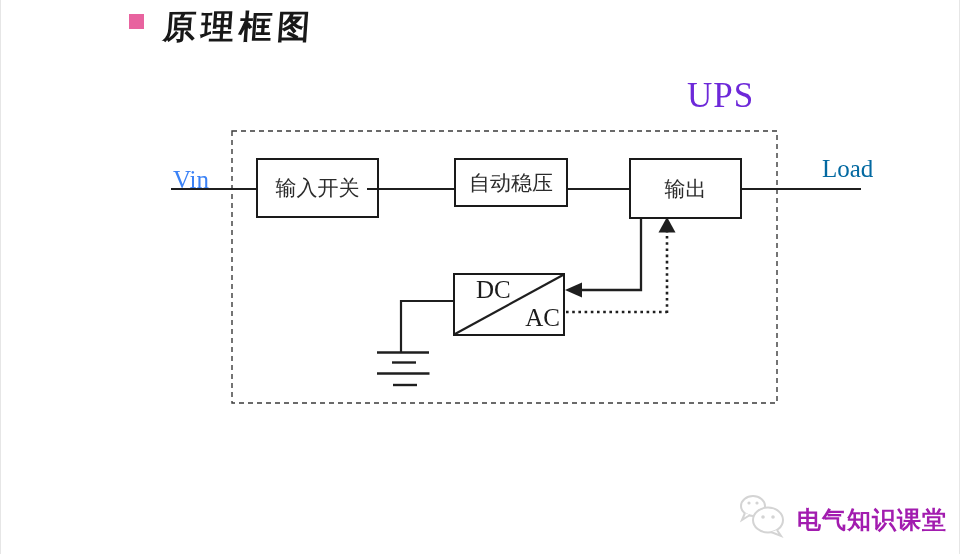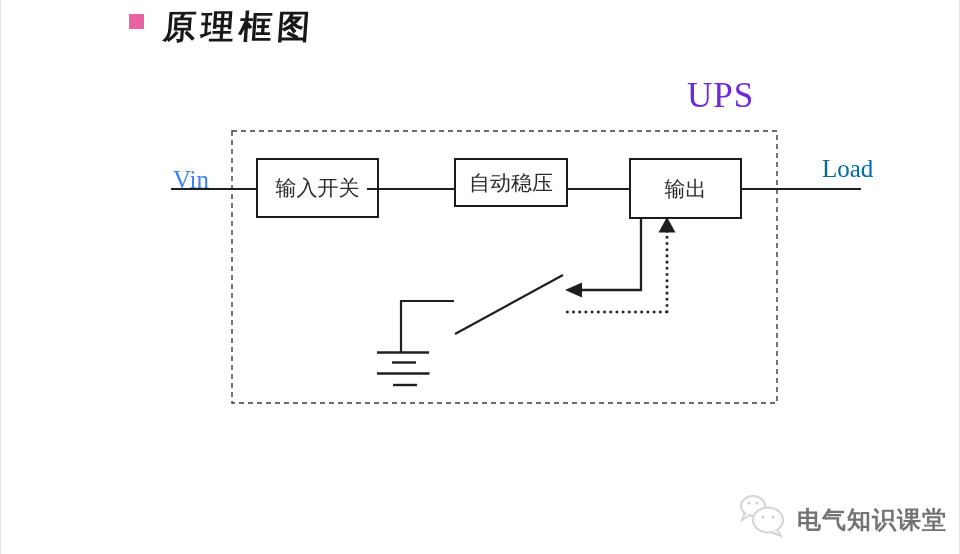--- a/index.html
+++ b/index.html
@@ -41,21 +41,21 @@
   .dc-label{position:absolute;left:21px;top:1px;font-size:25px;color:#1c1c1c;}
   .ac-label{position:absolute;right:3px;bottom:2px;font-size:25px;color:#1c1c1c;}
   
   .vin-label{position:absolute;left:172px;top:158px;font-size:25px;color:#3b82f6;margin-top:8px;}
   .load-label{position:absolute;left:821px;top:155px;font-size:25px;color:#0369a1;}
   
   .watermark{
     position:absolute;left:736px;top:489px;display:flex;align-items:center;
   }
   .watermark-text{
-    font-size:24px;font-weight:bold;color:#737373;letter-spacing:1px;
+    font-size:24px;font-weight:bold;color:#a21caf;letter-spacing:1px;
     margin-left:6px;margin-top:8px;
     text-shadow:1px 1px 0 #ffffff;
     font-family:"Liberation Sans","DejaVu Sans",sans-serif;
     white-space:nowrap;
   }
 </style>
 </head>
 <body>
 
 <div class="page">
@@ -95,20 +95,24 @@
   </div>
 
   <div class="block block-regulator">
     <span>自动稳压</span>
   </div>
 
   <div class="block block-output">
     <span>输出</span>
   </div>
 
+  <div class="block block-inverter">
+    <span class="dc-label">DC</span>
+    <span class="ac-label">AC</span>
+  </div>
 
   <div class="watermark">
     <svg width="54" height="54" viewBox="0 0 54 54">
       <g stroke="#d4d4d4" stroke-width="2" fill="#ffffff">
         <ellipse cx="16" cy="17" rx="12" ry="10"></ellipse>
         <path d="M8,24 L5,31 L13,26" fill="#ffffff"></path>
         <ellipse cx="31" cy="31" rx="15" ry="12.5"></ellipse>
         <path d="M40,41 L44,47 L34,43" fill="#ffffff"></path>
       </g>
       <g fill="#d4d4d4">

